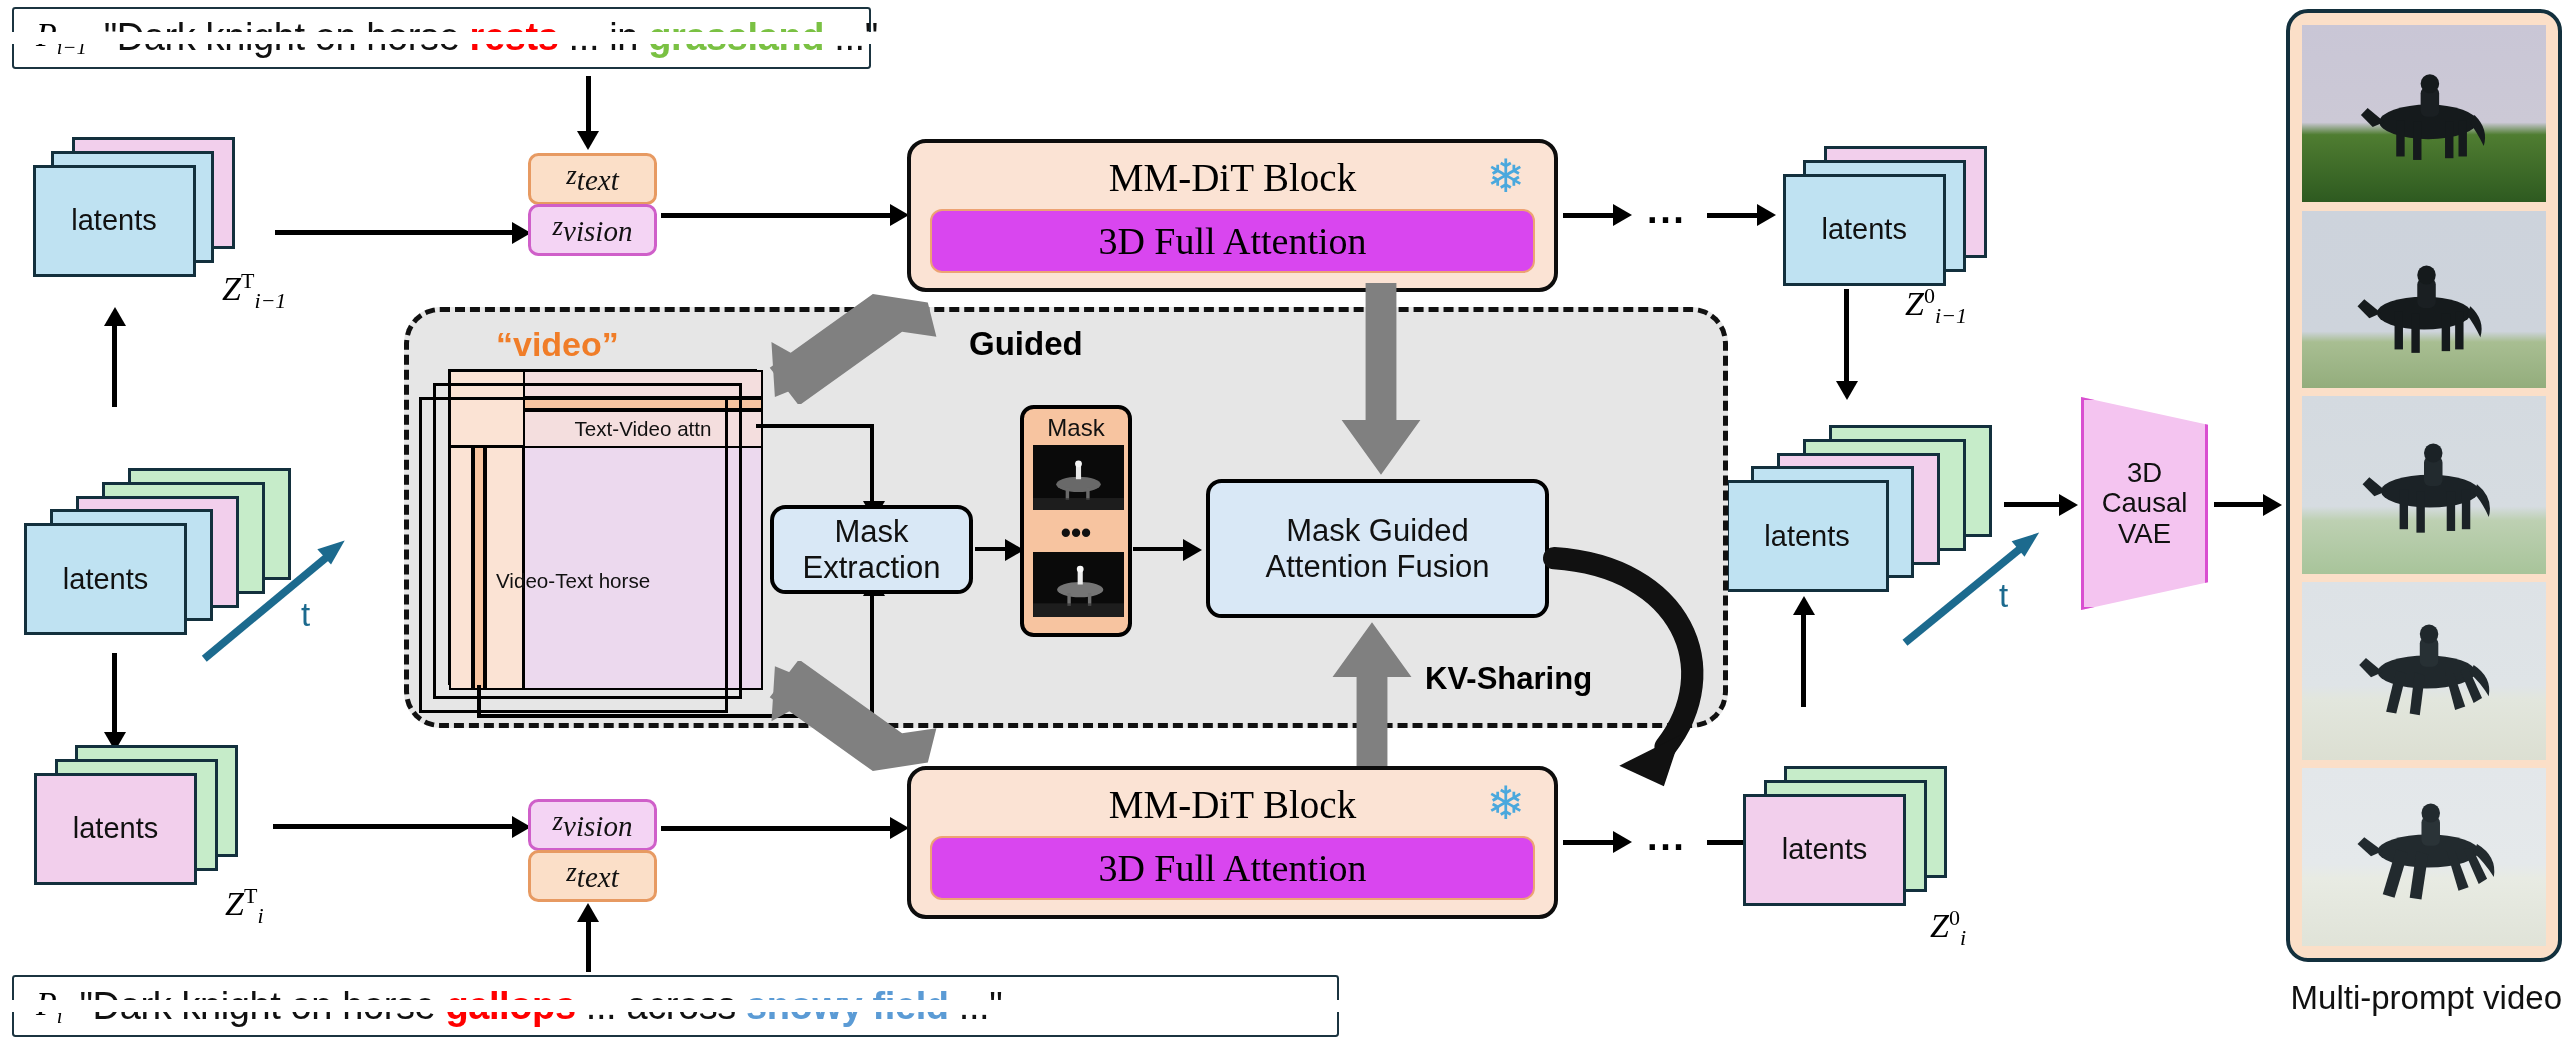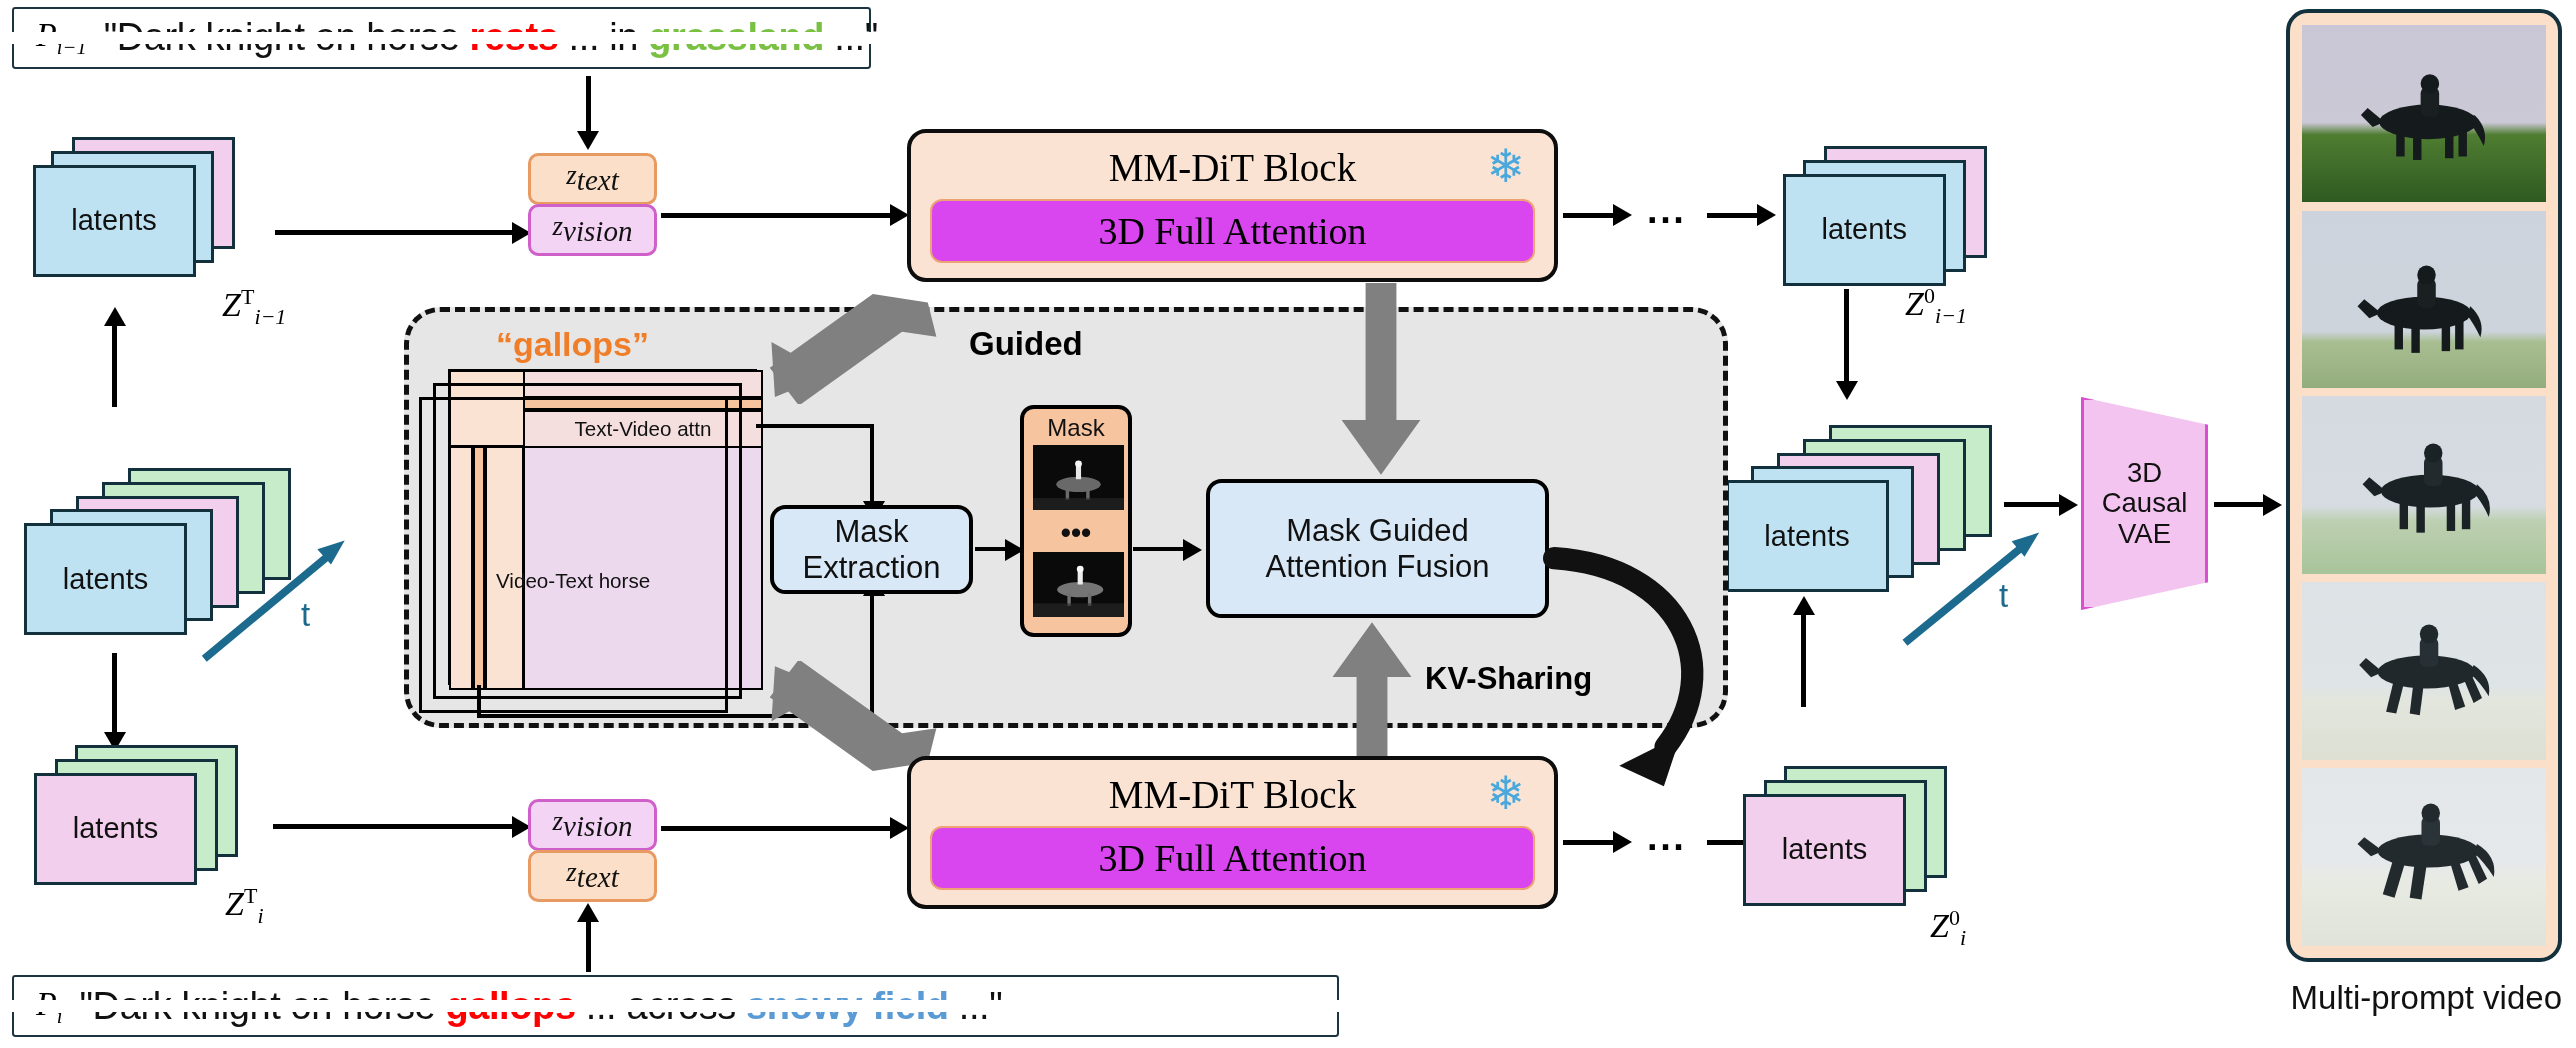--- a/index.html
+++ b/index.html
@@ -40,21 +40,21 @@
   .zbox{
     position:absolute; display:flex; align-items:center; justify-content:center;
     font-family:"Liberation Serif", serif; font-style:italic; font-size:27px; color:#111;
   }
   .z-text{ background:#fbdfc8; border:3.4px solid #e79a62; border-radius:10.3px; }
   .z-vision{ background:#f4d4f4; border:3.4px solid #cf5fc9; border-radius:10.3px; }
   .zbox sub{ font-size:29px; }
 
   
   .mmdit{
-    position:absolute; background:#fbe3d4; border:4.3px solid #0d0d0d; border-radius:19px;
+    position:absolute; background:#fbe3d4; border:4.3px solid #0d0d0d; border-radius:19px;margin-top:10px;
   }
   .mmdit-title{
     position:absolute; left:0; right:0; top:12px; text-align:center;
     font-family:"Liberation Serif", serif; font-size:39px; color:#000;
   }
   .mmdit-inner{
     position:absolute; left:19px; right:19px; bottom:15.5px; height:64px;
     background:#d946ef; border:2.6px solid #eda374; border-radius:12px;
     display:flex; align-items:center; justify-content:center;
     font-family:"Liberation Serif", serif; font-size:38px; color:#000;
@@ -150,21 +150,21 @@
   </span>
 </div>
 
 <div class="stack" style="left:17px; top:137px; width:275px; height:155px;">
   <div class="card c-pink" style="left:55px; top:0;   width:163px; height:112px;"></div>
   <div class="card c-blue" style="left:34px; top:13.7px; width:163px; height:112px;"></div>
   <div class="card c-blue" style="left:15.5px; top:27.5px; width:163px; height:112px;">
       <span>latents</span>
     </div>
 </div>
-<div class="zlabel" style="left:222px; top:268px;margin-top:16px;">
+<div class="zlabel" style="left:222px; top:268px;">
   <span>Z</span><sup>T</sup><sub>i−1</sub>
 </div>
 
 <div class="ln" style="left:112px; top:323px; width:5.2px; height:84px;"></div>
 <div class="arrowhead ah-up" style="left:104px; top:307px;"></div>
 
 <div class="stack" style="left:15.5px; top:468px; width:343px; height:172px;">
   <div class="card c-green" style="left:112px; top:0;   width:163px; height:112px;"></div>
   <div class="card c-green" style="left:86px; top:13.7px; width:163px; height:112px;"></div>
   <div class="card c-pink" style="left:60px;  top:27.5px; width:163px; height:112px;"></div>
@@ -328,21 +328,21 @@
       <path d="M208 88 Q232 102 228 126 Q216 108 204 98 Z" fill="#222a2e"></path>
       <rect x="142" y="56" width="22" height="34" rx="7" fill="#2a3337"></rect>
       <circle cx="153" cy="52" r="11" fill="#222a2e"></circle>
     </svg>
   </div>
 </div>
 <div class="caption" style="left:2286px; top:979px; width:276px;text-align:right;">Multi-prompt video</div>
 
 <div class="ditctrl" style="left:404px; top:307px; width:1324px; height:421px;"></div>
 <div class="ditctrl-label" style="left:969px; top:325px;">Guided</div>
-<div class="knight-label" style="left:496px; top:325px;">“gallops”</div>
+<div class="knight-label" style="left:496px; top:325px;">“video”</div>
 
 <div class="attn-outer" style="left:448px; top:369px; width:309px; height:316px;">
   <div class="attn-cell tint-lightpeach" style="left:-1.7px; top:-1.7px; width:76px; height:77px;"></div>
   <div class="attn-cell tint-rose" style="left:72px; top:-1.7px; width:240px; height:27.5px;"></div>
   <div class="attn-cell tint-peach" style="left:72px; top:26px; width:240px; height:12px;"></div>
   <div class="attn-cell tint-rose" style="left:72px; top:38px; width:240px; height:38px;">
     <span style="font-size:20.6px;">Text-Video attn</span>
   </div>
   <div class="attn-cell tint-lightpeach" style="left:-1.7px; top:74px; width:24px; height:244px;"></div>
   <div class="attn-cell tint-peach" style="left:22px; top:74px; width:12px; height:244px;"></div>

